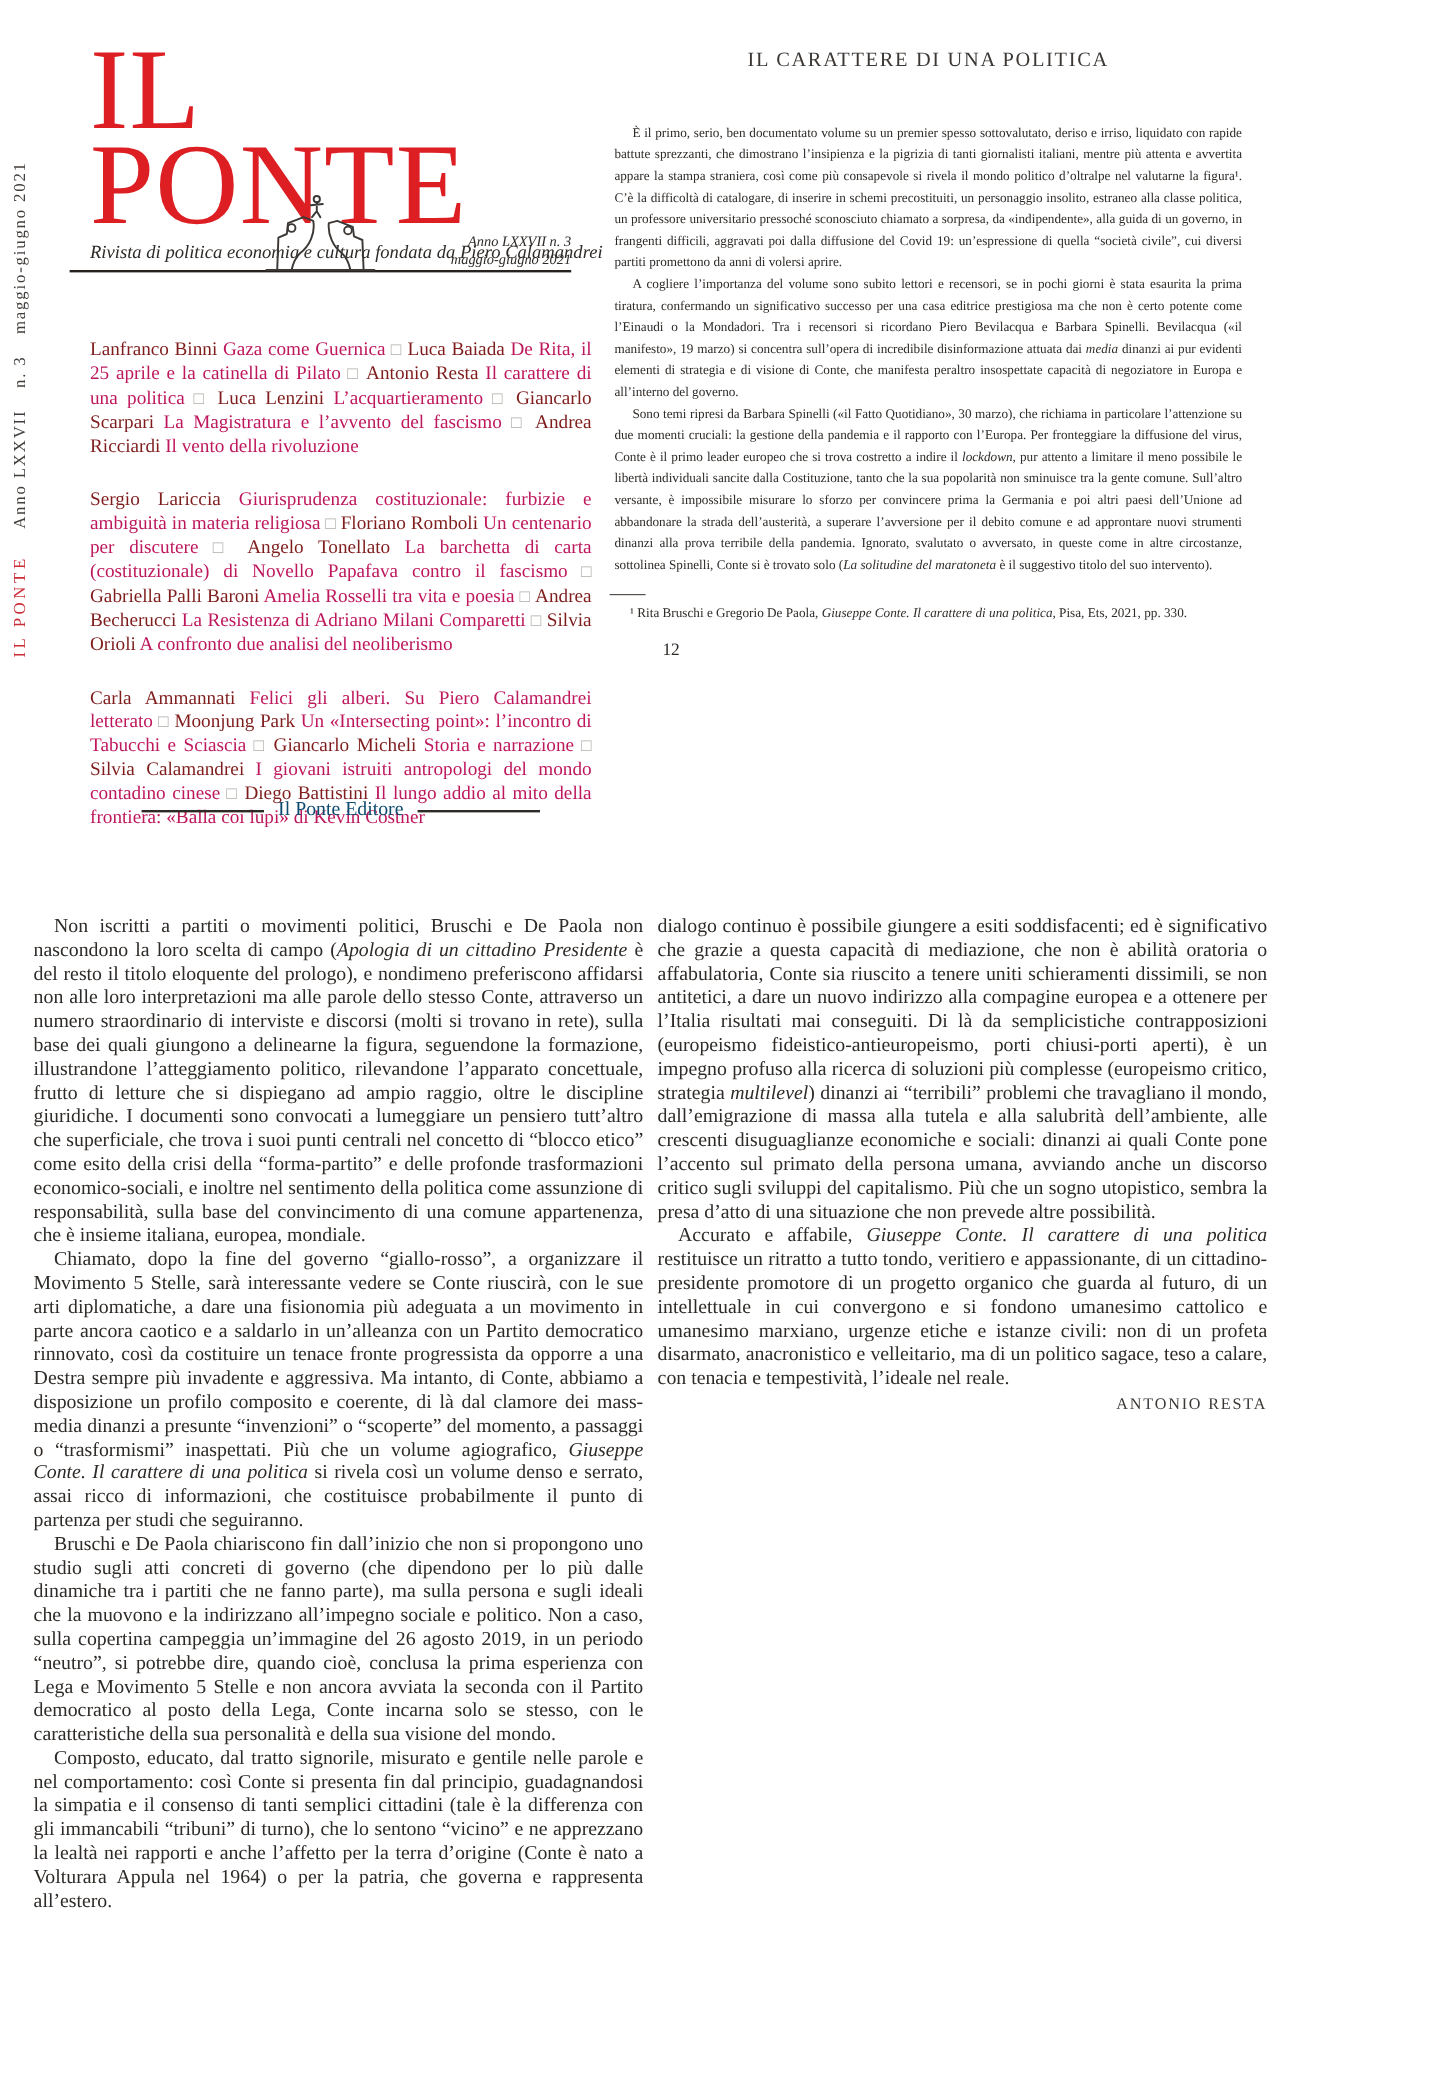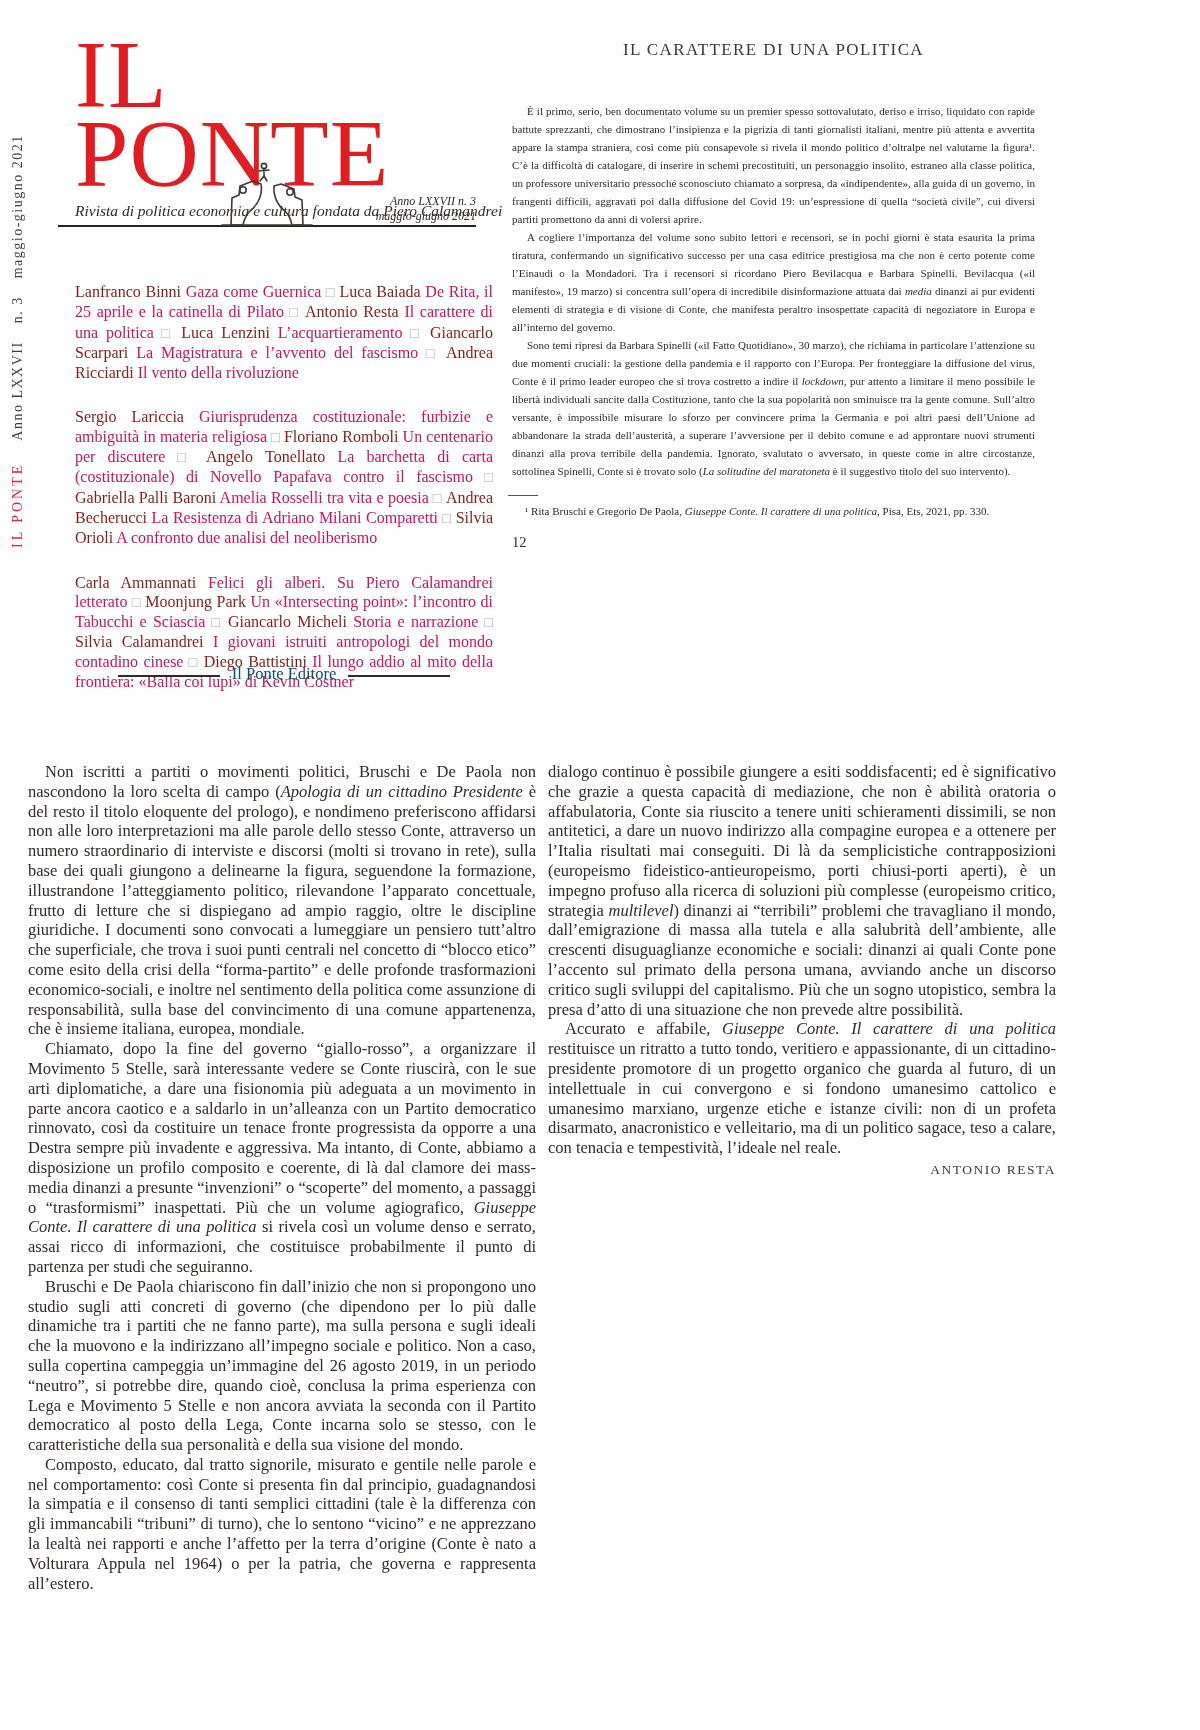--- a/index.html
+++ b/index.html
@@ -55,21 +55,21 @@
   .article { position:absolute; left:512px; top:40px; width:523px; }
   .article h1 {
     font-size:17px; font-weight:normal; letter-spacing:1.4px;
     text-align:center; color:#3b3734; margin-bottom:42px;
   }
   .article .para {
     font-size:11px; line-height:18px; text-align:justify; text-indent:15px;
   }
   .fn-rule { width:30px; height:1px; background:#55504c; margin:15px 0 7px -4px; }
   .footnote { font-size:11px; line-height:16.4px; text-align:justify; text-indent:13px; }
-  .pageno { margin-top:15px; font-size:14.5px; }
+  .pageno { margin-top:15px; font-size:14.5px;margin-left:40px; }
 
   
   .bottom { position:absolute; left:0; top:762px; width:1200px; }
   .col { position:absolute; top:0; }
   .col-left  { left:28px;  width:508px; }
   .col-right { left:548px; width:508px; }
   .col .para {
     font-size:16.5px; line-height:19.8px; text-align:justify; text-indent:17px;
   }
   .col .para.noindent { text-indent:0; }

